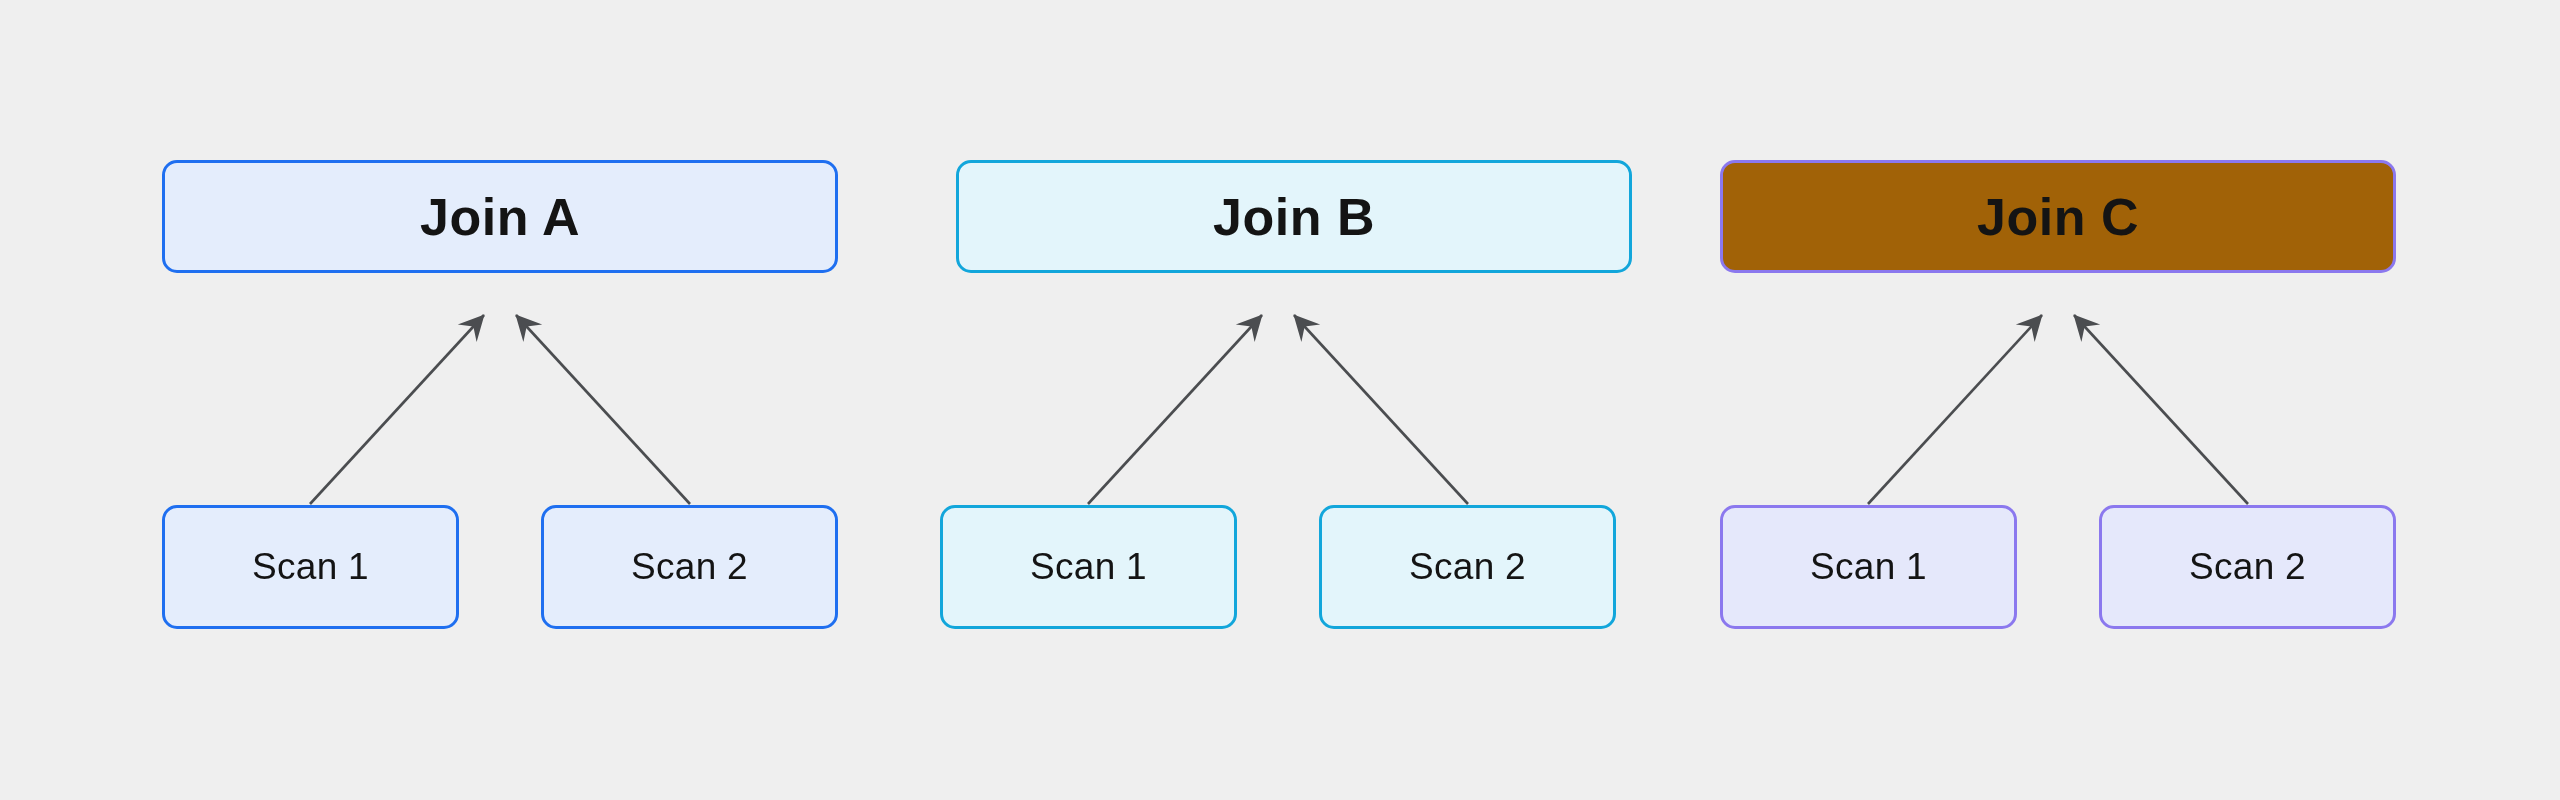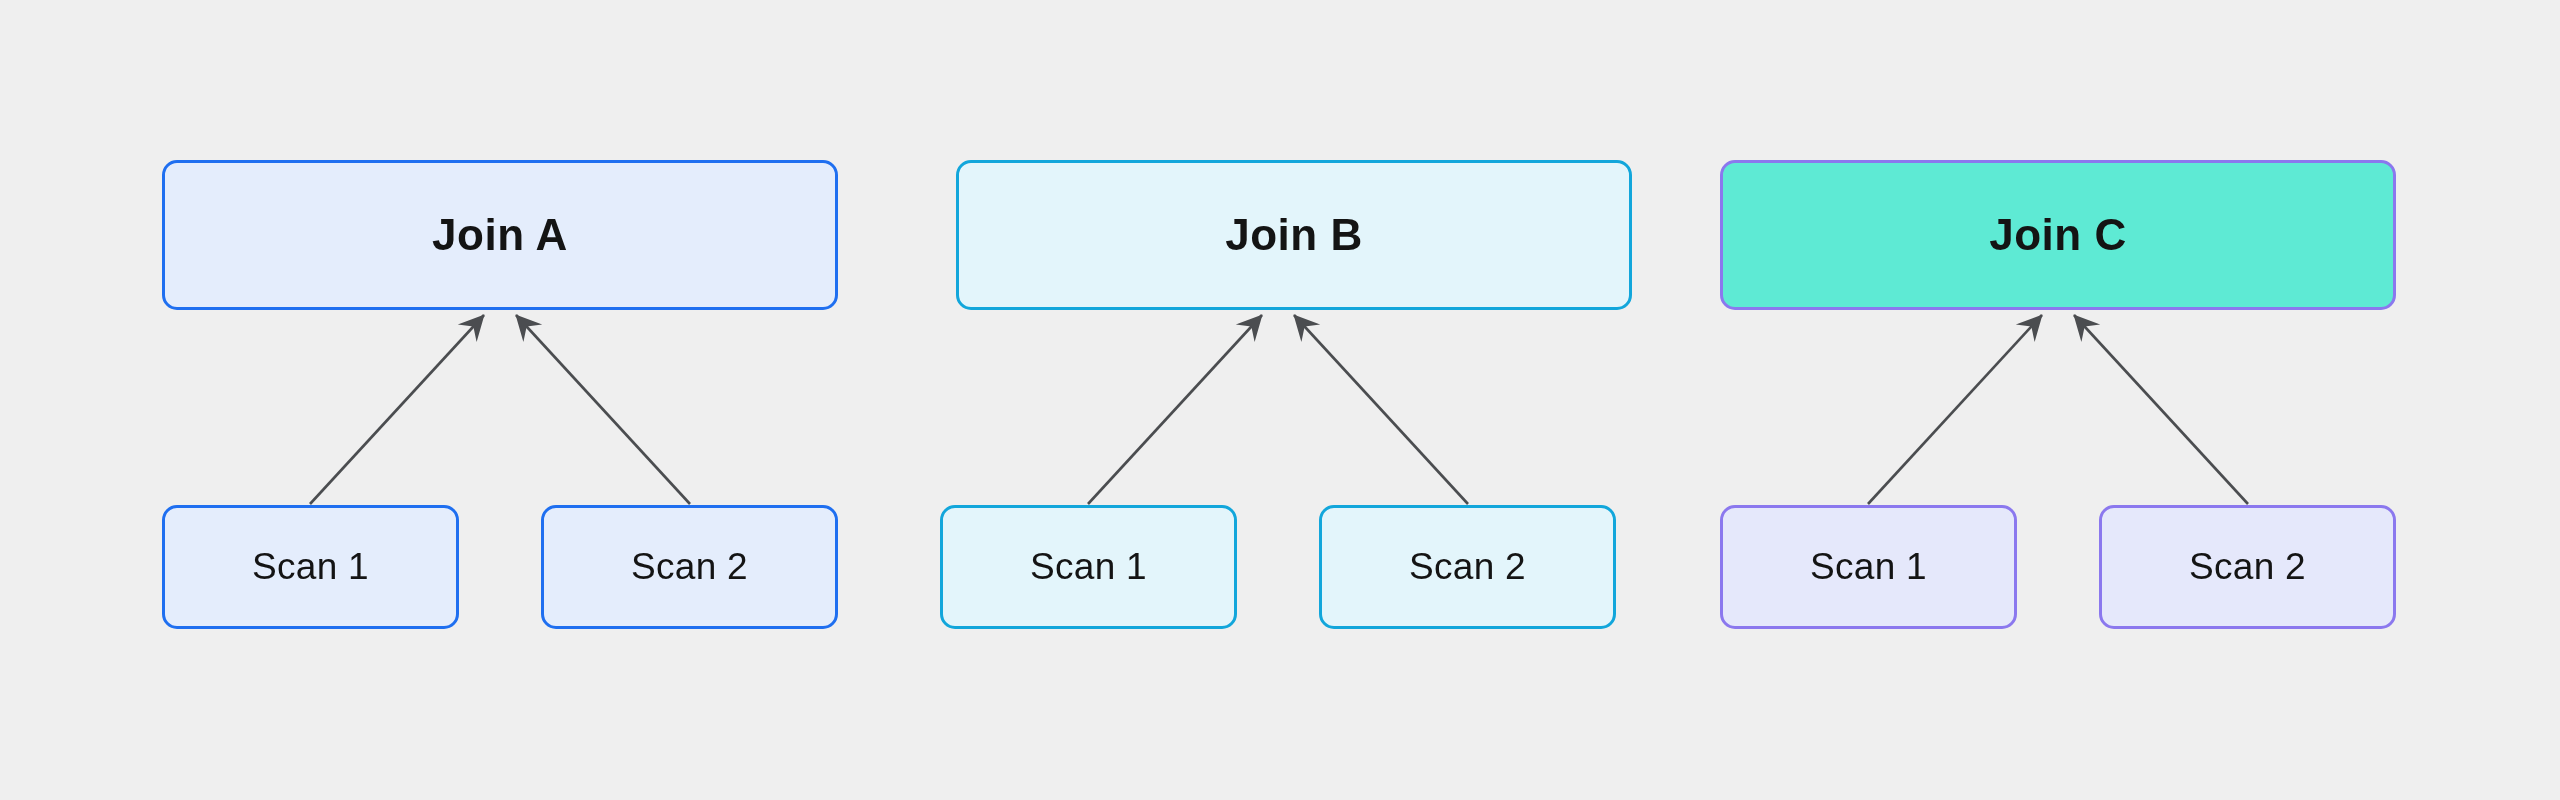--- a/index.html
+++ b/index.html
@@ -37,22 +37,22 @@
     border: 3px solid #888;
     border-radius: 15px;
     display: flex;
     align-items: center;
     justify-content: center;
     color: var(--text-color, #141414);
   }
   .node.join {
     top: 160px;
     width: 676px;
-    height: 150px;
-    font-size: 44px;
+    height: 113px;
+    font-size: 52px;
     font-weight: 600;
     letter-spacing: 0.5px;
   }
   .node.scan {
     top: 505px;
     width: 297px;
     height: 124px;
     font-size: 37px;
     font-weight: 400;
     letter-spacing: 0.3px;
@@ -102,21 +102,21 @@
   <div class="node join join-b" style="border-color: rgb(18, 166, 219); background-color: rgb(227, 245, 251); margin-left: 16px;">
     <span class="label">Join B</span>
   </div>
   <div class="node scan scan-b1" style="border-color: rgb(18, 166, 219); background-color: rgb(227, 245, 251);">
     <span class="label">Scan 1</span>
   </div>
   <div class="node scan scan-b2" style="border-color: rgb(18, 166, 219); background-color: rgb(227, 245, 251);">
     <span class="label">Scan 2</span>
   </div>
 
-  <div class="node join join-c" style="border-color: rgb(139, 120, 238); background-color: #5eead4;">
+  <div class="node join join-c" style="border-color: rgb(139, 120, 238); background-color: #a16207;">
     <span class="label">Join C</span>
   </div>
   <div class="node scan scan-c1" style="border-color: rgb(139, 120, 238); background-color: rgb(229, 232, 251);">
     <span class="label">Scan 1</span>
   </div>
   <div class="node scan scan-c2" style="border-color: rgb(139, 120, 238); background-color: rgb(229, 232, 251);">
     <span class="label">Scan 2</span>
   </div>
 
 </div>

